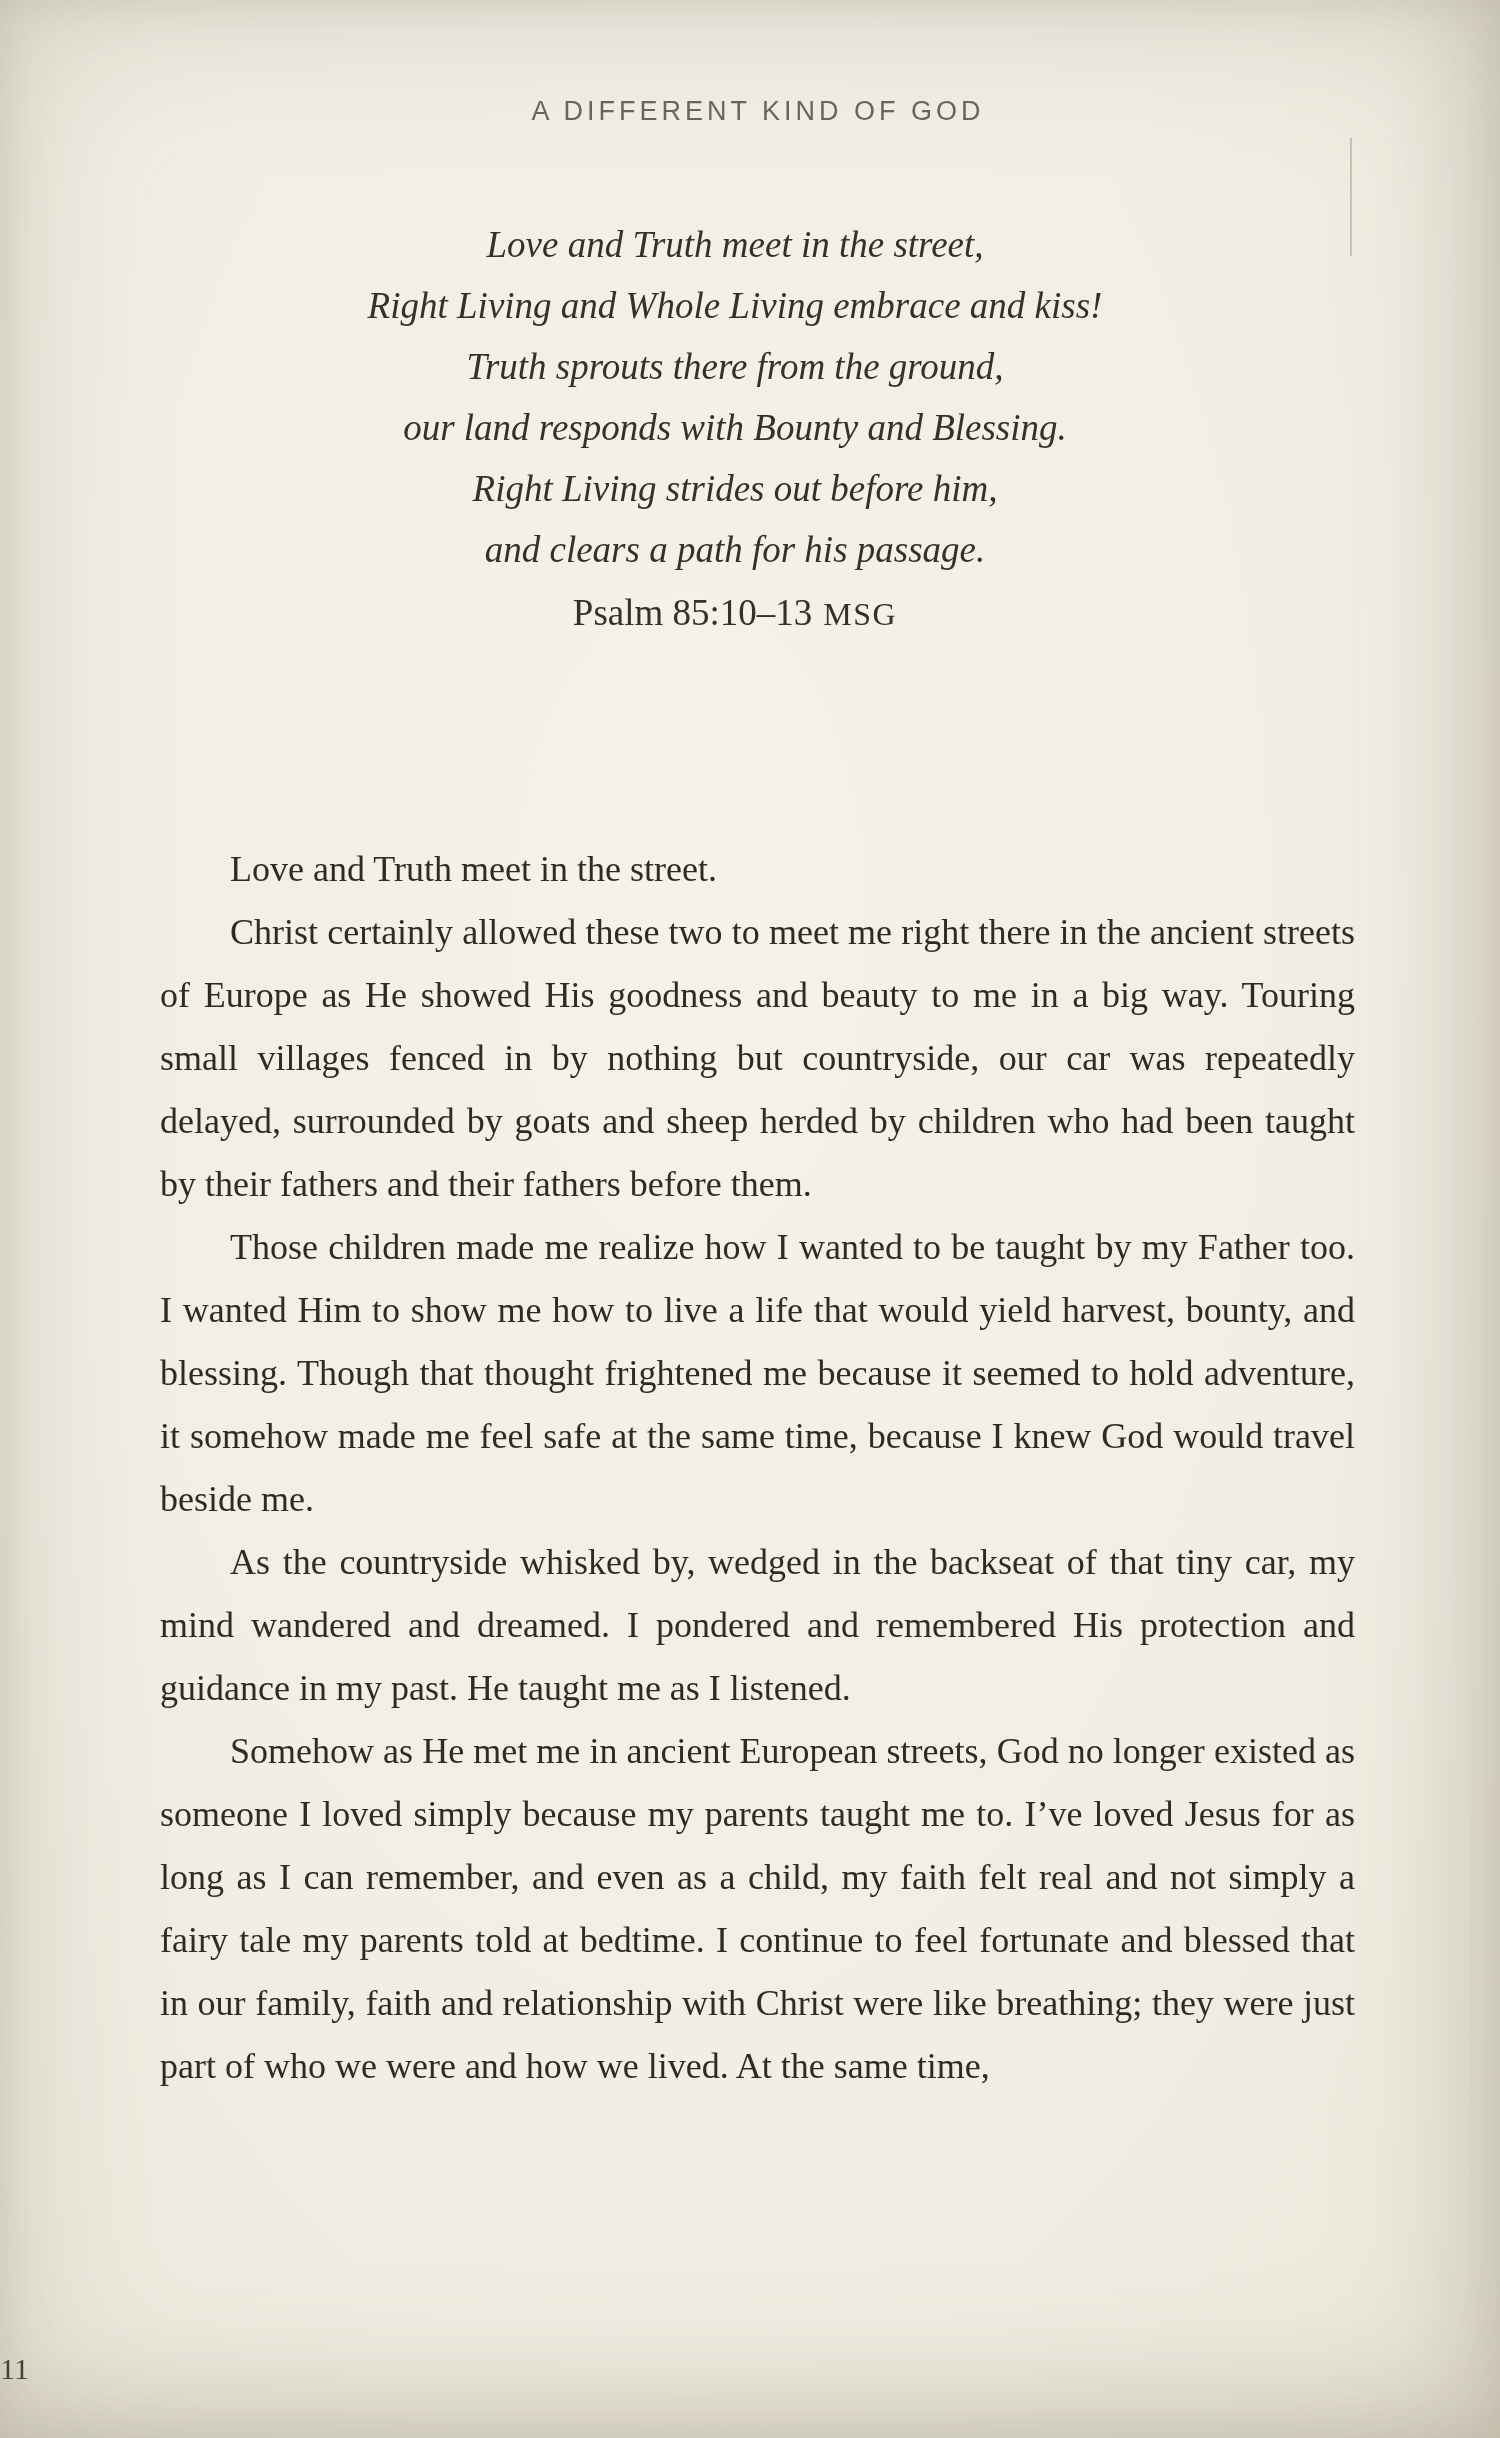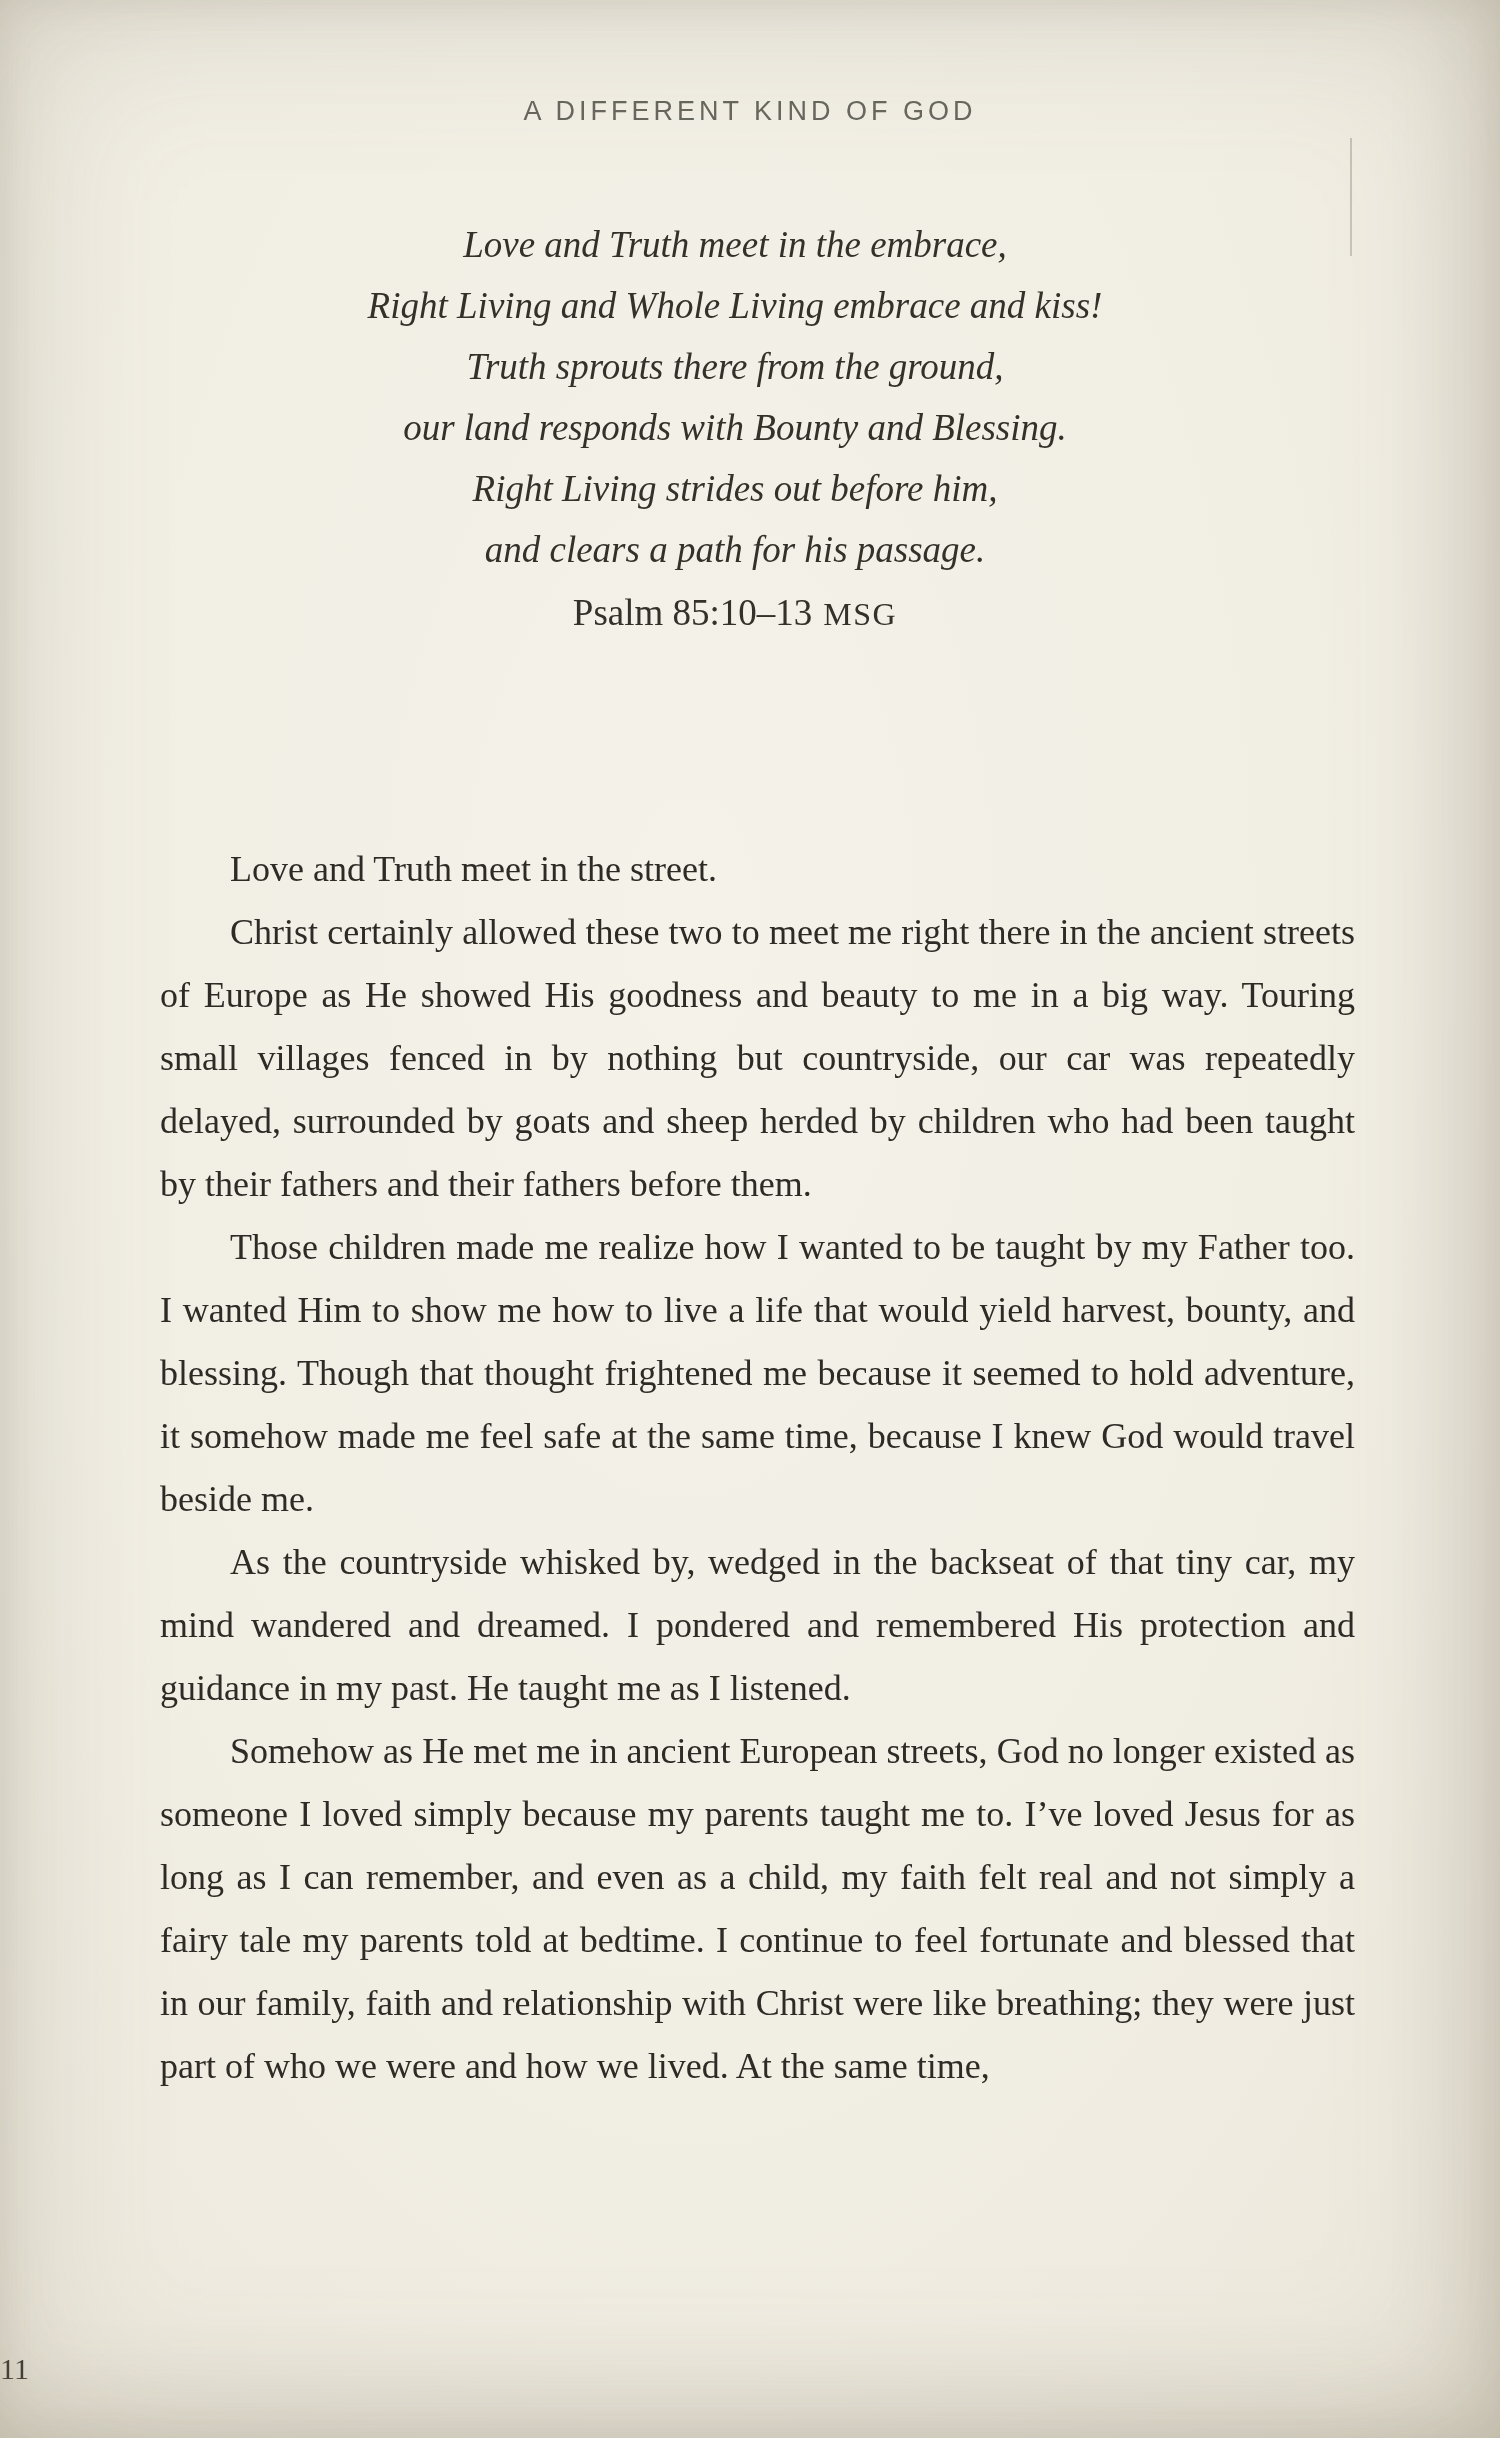--- a/index.html
+++ b/index.html
@@ -32,21 +32,21 @@
     top: 138px;
     right: 148px;
     width: 2px;
     height: 118px;
     background: rgba(95, 90, 74, 0.28);
     pointer-events: none;
   }
   .running-head {
     position: absolute;
     top: 96px;
-    left: 155px;
+    left: 163px;
     width: 1190px;
     text-align: center;
     font-family: "Liberation Sans", sans-serif;
     font-size: 27px;
     font-weight: 400;
     letter-spacing: 4px;
     color: #68675f;
   }
   .poem {
     position: absolute;
@@ -101,21 +101,21 @@
 </head>
 <body>
 
 <div class="page">
 
   <div class="running-head">A DIFFERENT KIND OF GOD</div>
 
   <div class="artifact-line"></div>
 
   <div class="poem">
-    <div class="poem-line">Love and Truth meet in the embrace,</div>
+    <div class="poem-line">Love and Truth meet in the street,</div>
     <div class="poem-line">Right Living and Whole Living embrace and kiss!</div>
     <div class="poem-line">Truth sprouts there from the ground,</div>
     <div class="poem-line">our land responds with Bounty and Blessing.</div>
     <div class="poem-line">Right Living strides out before him,</div>
     <div class="poem-line">and clears a path for his passage.</div>
     <div class="attribution"><span>Psalm 85:10–13</span><span class="version">MSG</span></div>
   </div>
 
   <div class="body-text">
     <p>Love and Truth meet in the street.</p>

